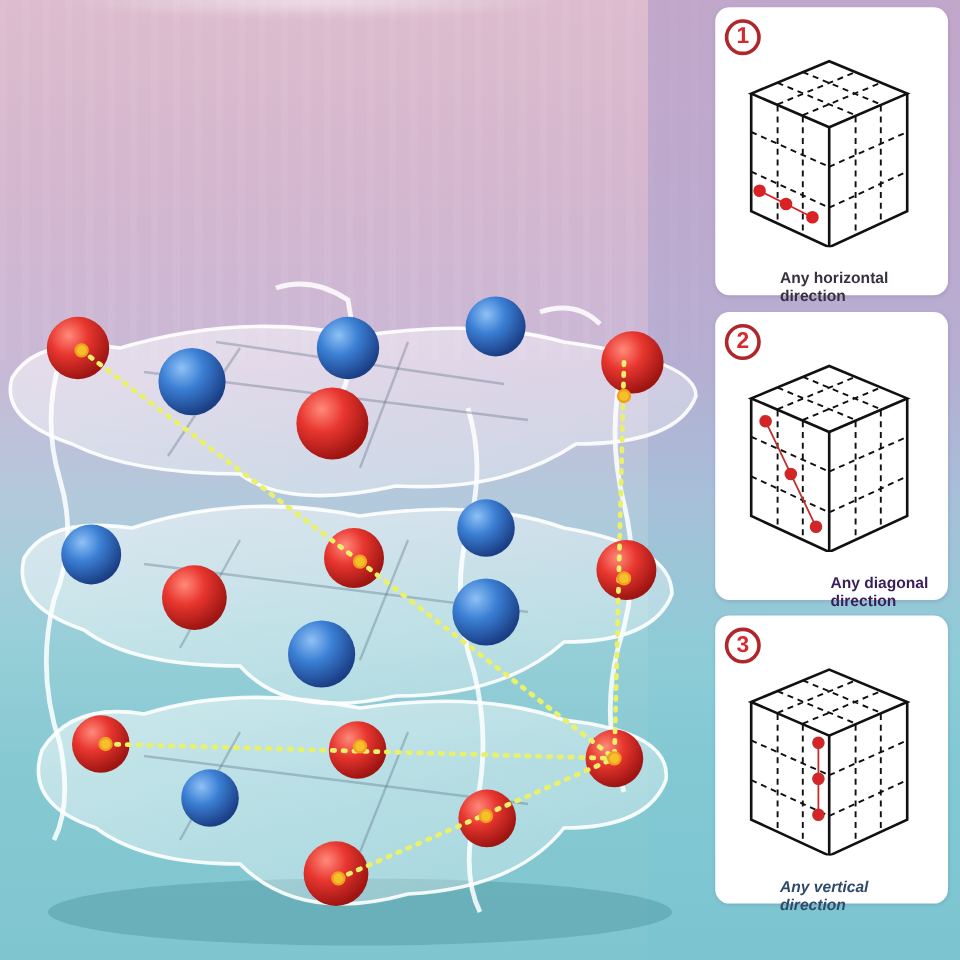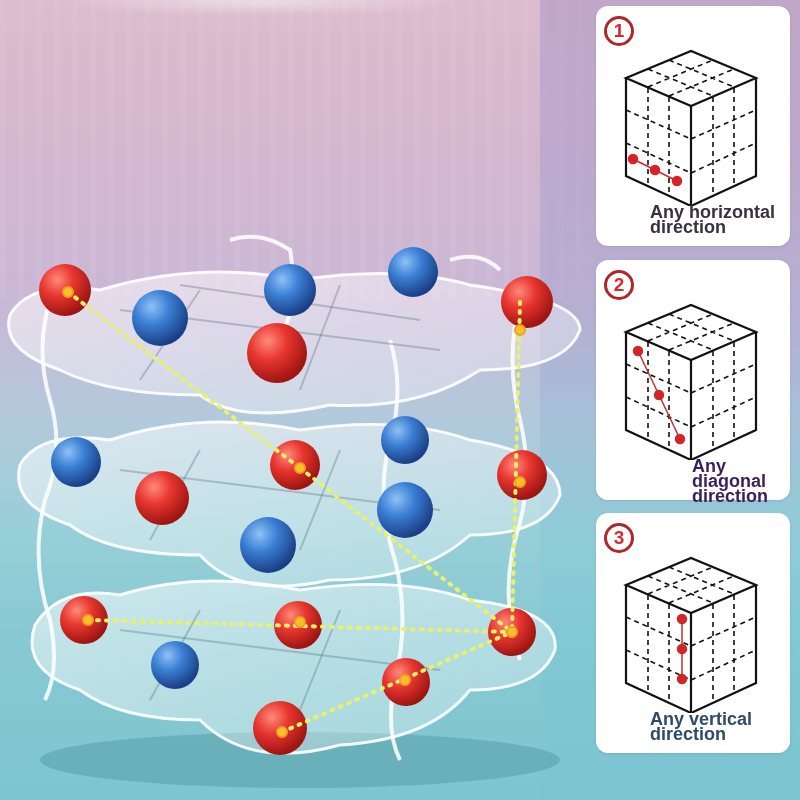--- a/index.html
+++ b/index.html
@@ -39,27 +39,27 @@
 
   .badge {
     position: absolute; left: 8px; top: 10px; width: 30px; height: 30px;
     border: 3px solid #b0262b; border-radius: 50%;
     color: #d62a2e; font-weight: bold; font-size: 19px;
     display: flex; align-items: center; justify-content: center;
     font-family: "Liberation Sans", sans-serif;
   }
   .cube { position: absolute; left: 20px; top: 40px; width: 170px; height: 160px; }
   .caption {
-    position: absolute; left: 54px; top: 199px;
+    position: absolute; left: 54px; top: 218px;
     font-family: "Liberation Sans", sans-serif; font-weight: bold;
-    font-size: 18px; line-height: 15px;
+    font-size: 13px; line-height: 15px;
   }
   .p1 .caption { color: #3a3140; }
   .p2 .caption { color: #3a1f5a; margin-left: 42px; }
-  .p3 .caption { color: #2f4a6a; }
+  .p3 .caption { color: #2f4a6a; font-style: italic; }
 </style>
 </head>
 <body>
 
 <div class="bg-stripes"></div>
 <div class="bg-right"></div>
 <div class="blur-title"></div>
 
 <div class="product">
   <svg viewBox="0 220 590 580" xmlns="http://www.w3.org/2000/svg">

